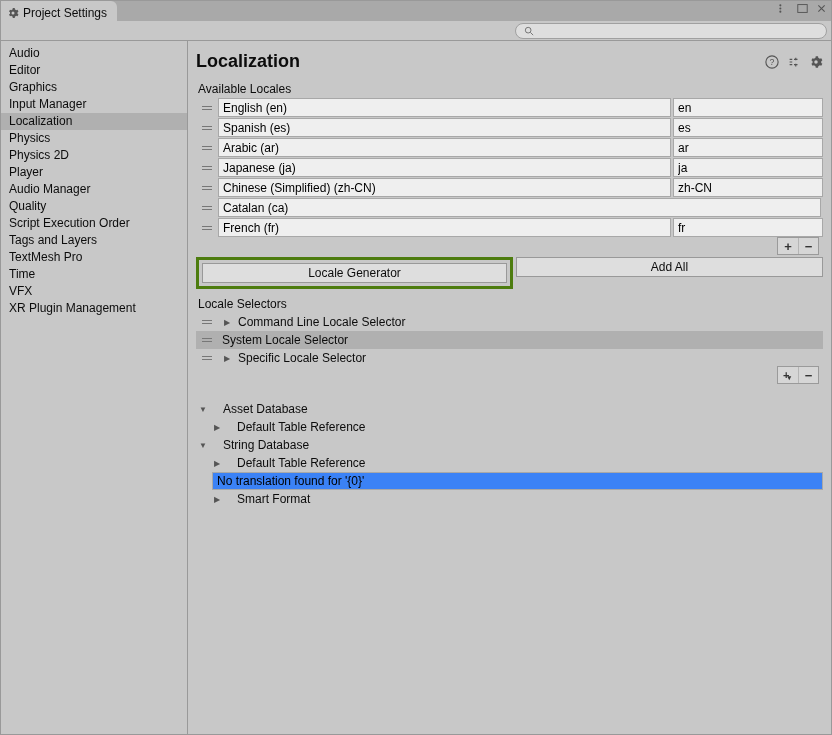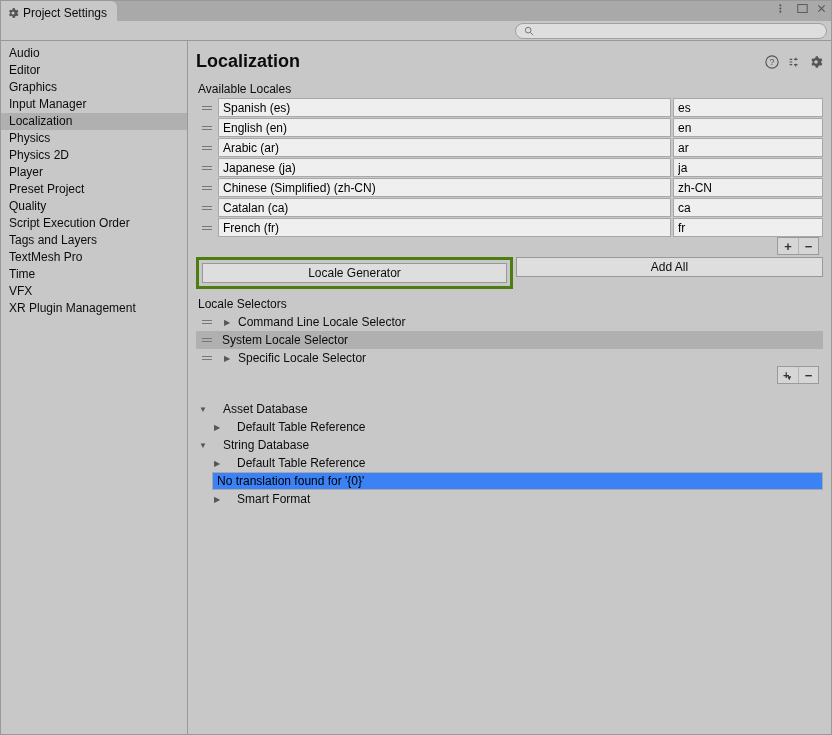--- a/index.html
+++ b/index.html
@@ -279,21 +279,21 @@
   <div class="body">
     <div class="sidebar" id="sidebar">
         <div class="side-item">Audio</div>
         <div class="side-item">Editor</div>
         <div class="side-item">Graphics</div>
         <div class="side-item">Input Manager</div>
         <div class="side-item selected">Localization</div>
         <div class="side-item">Physics</div>
         <div class="side-item">Physics 2D</div>
         <div class="side-item">Player</div>
-        <div class="side-item">Preset Project</div>
+        <div class="side-item">Audio Manager</div>
         <div class="side-item">Quality</div>
         <div class="side-item">Script Execution Order</div>
         <div class="side-item">Tags and Layers</div>
         <div class="side-item">TextMesh Pro</div>
         <div class="side-item">Time</div>
         <div class="side-item">VFX</div>
         <div class="side-item">XR Plugin Management</div>
       </div>
 
     <div class="main">
@@ -310,47 +310,46 @@
           <svg viewBox="0 0 16 16">
               <path fill="#555" d="M8 10a2 2 0 1 0 0-4 2 2 0 0 0 0 4zm6-2a6 6 0 0 1-.1 1l1.4 1.1-1.3 2.3-1.7-.6a6 6 0 0 1-1.7 1l-.3 1.8H7.7l-.3-1.8a6 6 0 0 1-1.7-1l-1.7.6-1.3-2.3L4.1 9A6 6 0 0 1 4 8a6 6 0 0 1 .1-1L2.7 5.9 4 3.6l1.7.6a6 6 0 0 1 1.7-1L7.7 1.4h2.6l.3 1.8a6 6 0 0 1 1.7 1l1.7-.6 1.3 2.3L14 7a6 6 0 0 1 .1 1z"></path>
             </svg>
         </div>
       </div>
 
       <div class="section-label">Available Locales</div>
       <div class="locale-rows" id="locale-rows">
           <div class="locale-row">
             <div class="drag-handle"></div>
+            <input class="field-long" value="English (en)" style="">
+            <input class="field-short" value="en" style="">
+          </div>
+          <div class="locale-row">
+            <div class="drag-handle"></div>
             <input class="field-long" value="Spanish (es)" style="">
             <input class="field-short" value="es" style="">
           </div>
           <div class="locale-row">
             <div class="drag-handle"></div>
-            <input class="field-long" value="English (en)" style="">
-            <input class="field-short" value="en" style="">
-          </div>
-          <div class="locale-row">
-            <div class="drag-handle"></div>
             <input class="field-long" value="Arabic (ar)" style="">
             <input class="field-short" value="ar" style="">
           </div>
           <div class="locale-row">
             <div class="drag-handle"></div>
             <input class="field-long" value="Japanese (ja)" style="">
             <input class="field-short" value="ja" style="">
           </div>
           <div class="locale-row">
             <div class="drag-handle"></div>
             <input class="field-long" value="Chinese (Simplified) (zh-CN)" style="">
             <input class="field-short" value="zh-CN" style="">
           </div>
           <div class="locale-row">
             <div class="drag-handle"></div>
             <input class="field-long" value="Catalan (ca)" style="">
-            <input class="field-short" value="ca" style="">
           </div>
           <div class="locale-row">
             <div class="drag-handle"></div>
             <input class="field-long" value="French (fr)" style="">
             <input class="field-short" value="fr" style="">
           </div>
         </div>
       <div class="list-footer">
         <div class="pm-group">
           <div class="pm-btn">+</div>

